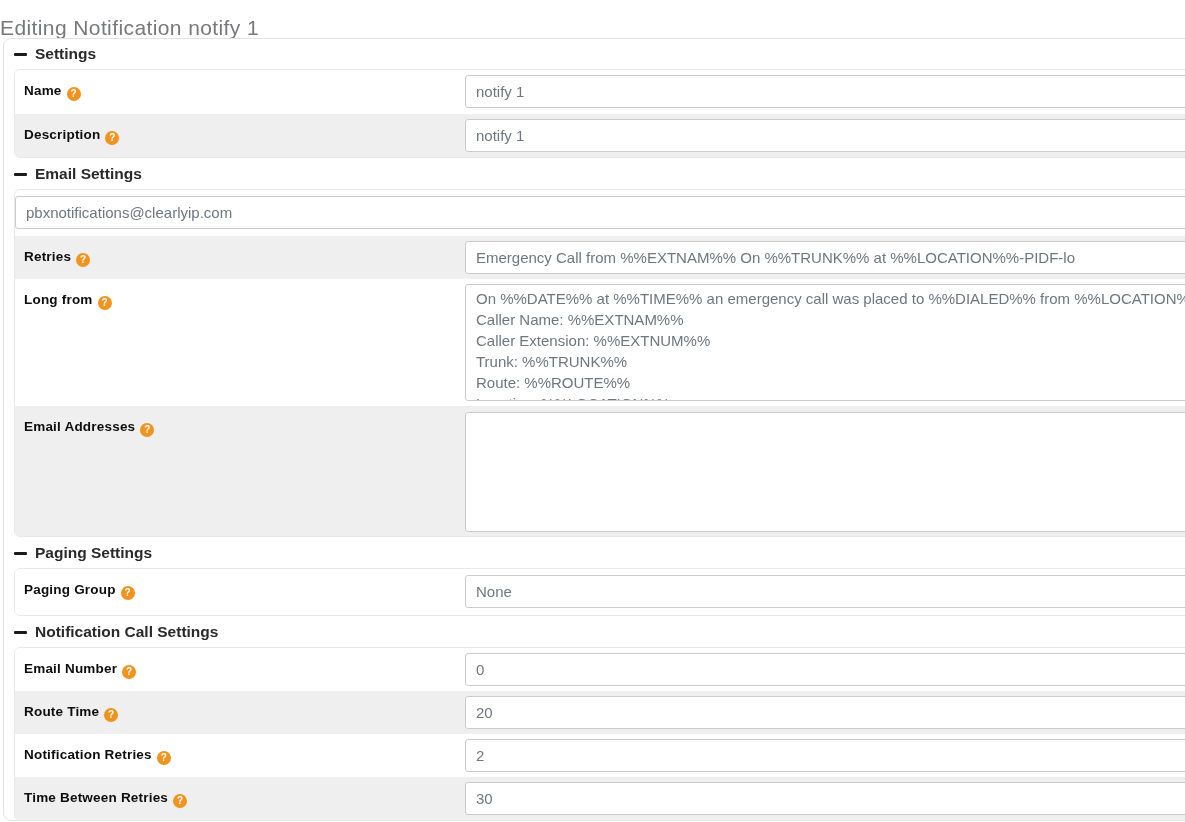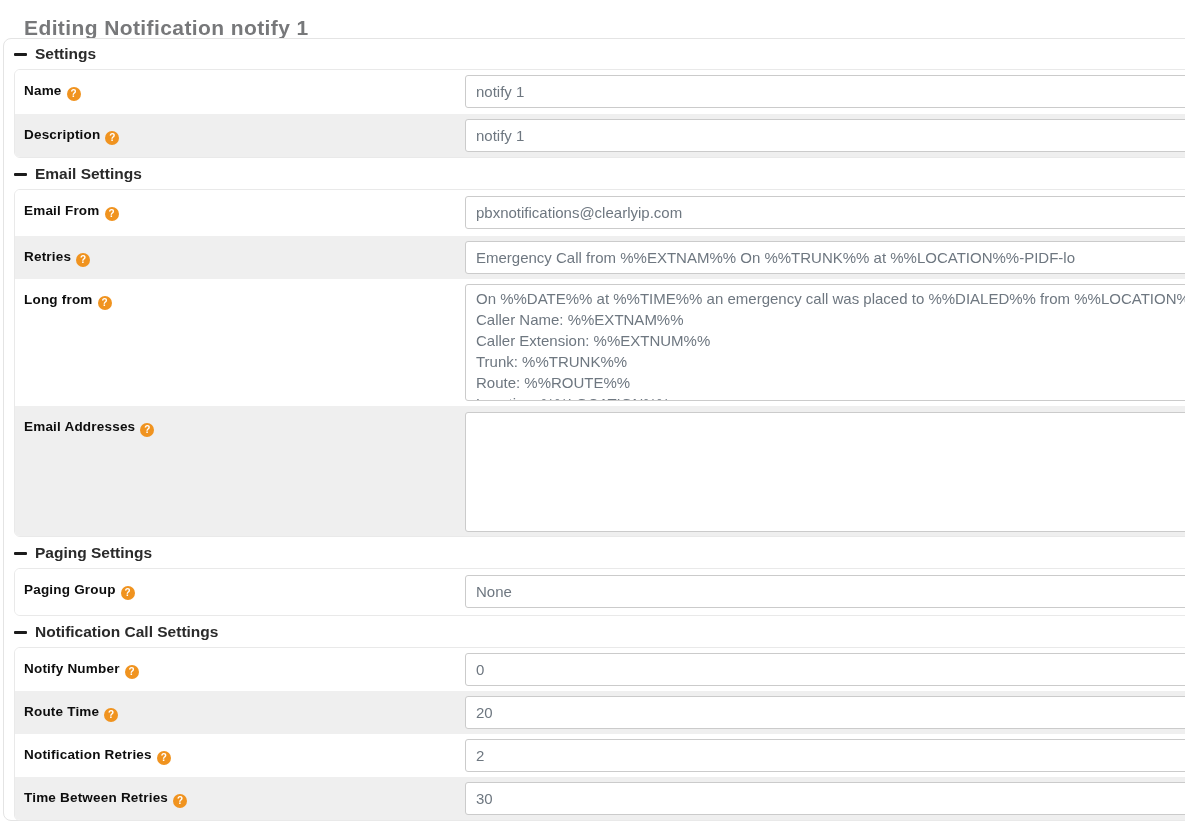--- a/index.html
+++ b/index.html
@@ -6,23 +6,23 @@
   html, body { margin: 0; padding: 0; }
   body {
     width: 1185px; height: 822px;
     overflow: hidden;
     background: #ffffff;
     font-family: "Liberation Sans", "DejaVu Sans", sans-serif;
     position: relative;
   }
   .page-title {
     position: absolute;
-    top: 2px; left: 24px;
+    top: 2px; left: 0;
     font-size: 21px;
-    font-weight: bold;
+    font-weight: normal;
     letter-spacing: 0.4px;
     color: #77787a;
   }
   .outer-box {
     position: absolute;
     top: 38px; left: 3px;
     width: 1232px;        
     height: 783px;
     border: 1px solid #e4e4e4;
     border-radius: 8px;
@@ -143,23 +143,20 @@
       </div>
     </div>
   </div>
 
   <div class="section-header">
     <span class="minus-icon"></span>
     <span>Email Settings</span>
   </div>
   <div class="group-box">
     <div class="row r-46">
-      <div class="label-cell">
-        <span>Email From</span><span class="help-icon">?</span>
-      </div>
       <div class="field-cell pad6">
         <input class="text-input" value="pbxnotifications@clearlyip.com" style="">
       </div>
     </div>
     <div class="row alt r-43">
       <div class="label-cell">
         <span>Retries</span><span class="help-icon">?</span>
       </div>
       <div class="field-cell">
         <input class="text-input" value="Emergency Call from %%EXTNAM%% On %%TRUNK%% at %%LOCATION%%-PIDF-lo" style="">
@@ -203,21 +200,21 @@
     </div>
   </div>
 
   <div class="section-header">
     <span class="minus-icon"></span>
     <span>Notification Call Settings</span>
   </div>
   <div class="group-box">
     <div class="row r-42">
       <div class="label-cell">
-        <span>Notify Number</span><span class="help-icon">?</span>
+        <span>Email Number</span><span class="help-icon">?</span>
       </div>
       <div class="field-cell">
         <input class="text-input" value="0" style="">
       </div>
     </div>
     <div class="row alt r-42">
       <div class="label-cell">
         <span>Route Time</span><span class="help-icon">?</span>
       </div>
       <div class="field-cell">

